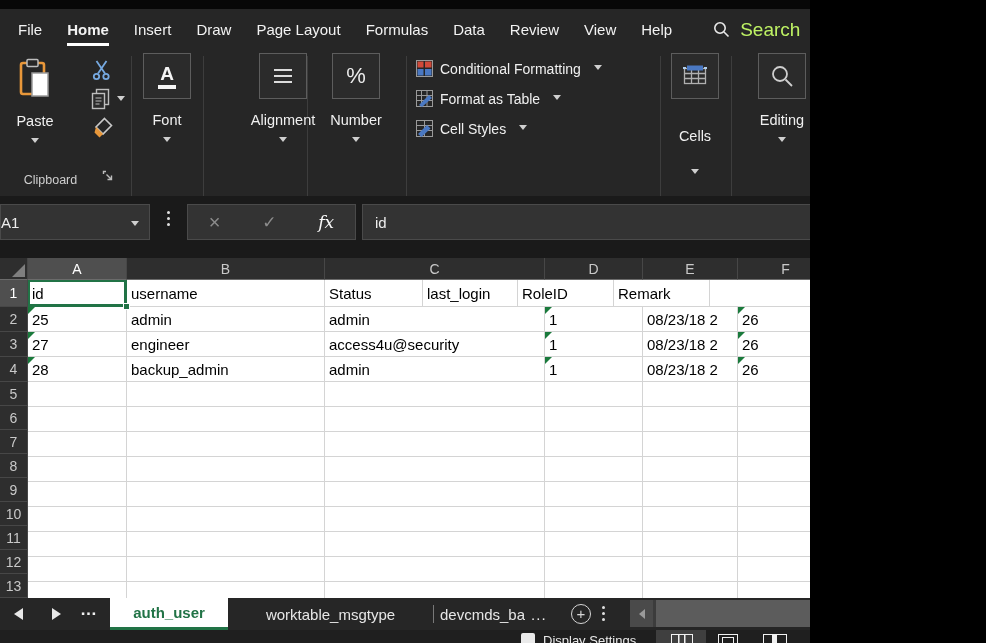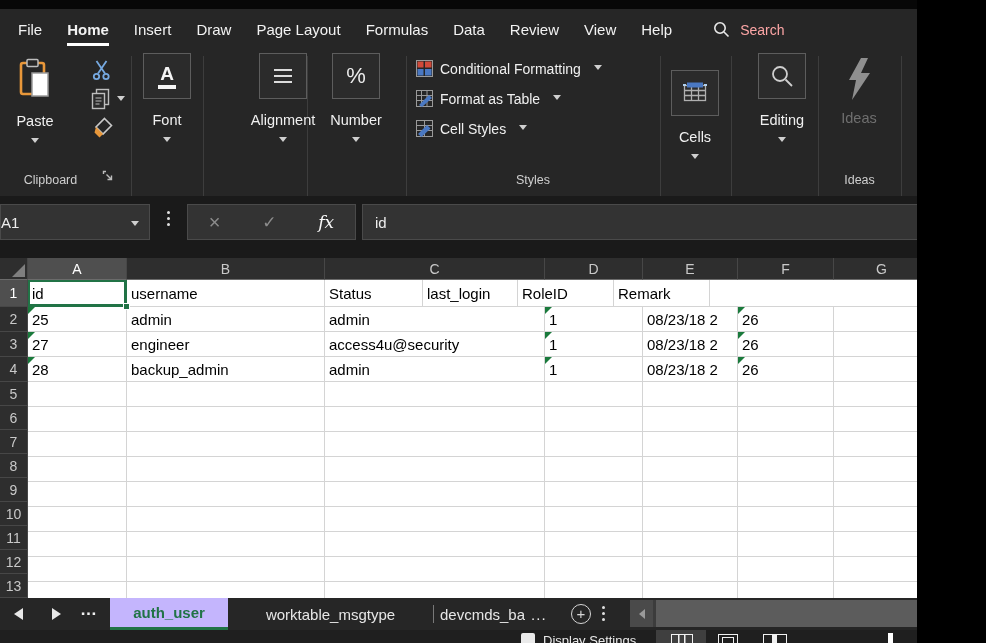--- a/index.html
+++ b/index.html
@@ -1,26 +1,26 @@
 <!DOCTYPE html>
 <html><head>
 <meta charset="utf-8">
 <style>
   * { margin:0; padding:0; box-sizing:border-box; }
   html,body { background:#000; }
   body { font-family:"Liberation Sans","DejaVu Sans",sans-serif; }
-  .app { position:relative; width:917px; height:643px; background:#262626; overflow:hidden; }
+  .app { position:relative; width:810px; height:643px; background:#262626; overflow:hidden; }
 
   
   .topstrip { position:absolute; left:0; top:0; width:986px; height:9px; background:#070707; }
   .menubar { position:absolute; left:0; top:9px; width:986px; height:41px; display:flex; align-items:center; padding-left:18px; gap:25px; }
   .menuitem { position:relative; color:#f2f2f2; font-size:15px; cursor:default; }
   .menuitem.active { font-weight:bold; }
   .menuitem.active::after { content:""; position:absolute; left:0; right:0; bottom:-8px; height:3px; background:#fff; }
-  .menusearch { display:flex; align-items:center; gap:10px; color:#fca5a5; font-size:14px; margin-left:16px;justify-content:space-between; }
+  .menusearch { display:flex; align-items:center; gap:10px; color:#bef264; font-size:19px; margin-left:16px;justify-content:space-between; }
   .sharebtn { position:absolute; right:-12px; top:11px; width:46px; height:33px; border:1px solid #8a8a8a; border-radius:4px; display:flex; align-items:center; padding-left:8px; }
 
   
   .ribbon { position:absolute; left:0; top:50px; width:986px; height:146px; background:#262626; }
   .rdiv { position:absolute; top:6px; height:178px; width:1px; background:#3d3d3d; }
   .rgroup { position:absolute; top:0; height:146px; }
   .grplabel { position:absolute; bottom:9px; left:0; right:0; text-align:center; font-size:12.5px; color:#cfcfcf; }
   .bigbtn { position:absolute; display:flex; flex-direction:column; align-items:center; }
   .boxicon { width:48px; height:46px; border:1px solid #5d5d5d; background:#2b2b2b; display:flex; align-items:center; justify-content:center; }
   .btnlabel { margin-top:13px; font-size:14.5px; color:#f0f0f0; }
@@ -74,21 +74,21 @@
     background-repeat:no-repeat,no-repeat,no-repeat,no-repeat,no-repeat,no-repeat,no-repeat,repeat;
     background-position:98px 0,296px 0,516px 0,614px 0,709px 0,805px 0,901px 0,0 0; }
 
   
   .tabbar { position:absolute; left:0; top:598px; width:986px; height:32px; background:#262626; }
   .tnav { position:absolute; top:10px; width:0; height:0; }
   .tnav.left { left:14px; border-top:6px solid transparent; border-bottom:6px solid transparent; border-right:9px solid #e8e8e8; }
   .tnav.right { left:52px; border-top:6px solid transparent; border-bottom:6px solid transparent; border-left:9px solid #e8e8e8; }
   .tellip { position:absolute; left:80px; top:2px; color:#f0f0f0; font-size:17px; font-weight:bold; letter-spacing:2px; }
   .stab { position:absolute; top:0; height:32px; display:flex; align-items:center; justify-content:center; font-size:15px; color:#e6e6e6; }
-  .stab.active { background:#c4b5fd; color:#217346; font-weight:bold; border-bottom:3px solid #217346; }
+  .stab.active { background:#ffffff; color:#217346; font-weight:bold; border-bottom:3px solid #217346; }
   .tabsep { position:absolute; left:433px; top:7px; width:1px; height:18px; background:#787878; }
   .devlbl { display:inline-block; max-width:88px; overflow:hidden; white-space:nowrap; }
   .devdots { margin-left:6px; color:#f0f0f0; letter-spacing:1px; }
   .addsheet { position:absolute; left:571px; top:6px; width:20px; height:20px; border:1.5px solid #d6d6d6; border-radius:50%; color:#d6d6d6; font-size:15px; line-height:17px; text-align:center; }
   .tabmore { position:absolute; left:602px; top:8px; display:flex; flex-direction:column; gap:3px; align-items:center; }
   .tabmore i { width:3px; height:3px; background:#e0e0e0; border-radius:50%; }
   .hscroll { position:absolute; left:630px; top:2px; width:356px; height:27px; background:#3c3c3c; display:flex; align-items:stretch; }
   .hs-btn { width:23px; background:#4a4a4a; display:flex; align-items:center; justify-content:center; }
   .hs-btn .arr { width:0; height:0; border-top:5px solid transparent; border-bottom:5px solid transparent; border-right:6px solid #9a9a9a; }
   .hs-thumb { margin-left:3px; width:268px; background:#5c5c5c; }
@@ -249,25 +249,24 @@
       </div>
       <div class="smallrow" style="left:10px; top:70px;">
         <svg width="17" height="17" viewBox="0 0 17 17">
           <rect x="0.5" y="0.5" width="16" height="16" fill="none" stroke="#9a9a9a"></rect>
           <path d="M0.5 5.5 H16.5 M0.5 10.5 H16.5 M8.5 0.5 V16.5" stroke="#9a9a9a"></path>
           <path d="M2 14 L11 5 L14.5 8.5 L5.5 17 Z" fill="#4a78c2"></path>
         </svg>
         <span>Cell Styles</span>
         <span class="caret inline"></span>
       </div>
-      <div class="grplabel">Styles</div>
     </div>
 
     <div class="rgroup" style="left:660px; width:71px;">
-      <div class="bigbtn" style="left:11px; top:20px; width:48px;">
+      <div class="bigbtn" style="left:11px; top:3px; width:48px;gap:16px;">
         <div class="boxicon">
           <svg width="26" height="24" viewBox="0 0 26 24">
             <rect x="2.5" y="4.5" width="21" height="15" fill="none" stroke="#b0b0b0" stroke-width="1.3"></rect>
             <path d="M2.5 9.5 H23.5 M2.5 14.5 H23.5 M9.5 4.5 V19.5 M16.5 4.5 V19.5" stroke="#b0b0b0" stroke-width="1.3"></path>
             <rect x="5" y="1.5" width="16" height="5" fill="#4a78c2"></rect>
             <rect x="1" y="3" width="3" height="2" fill="#b0d0f0"></rect>
             <rect x="22" y="3" width="3" height="2" fill="#b0d0f0"></rect>
           </svg>
         </div>
         <span class="btnlabel">Cells</span>

